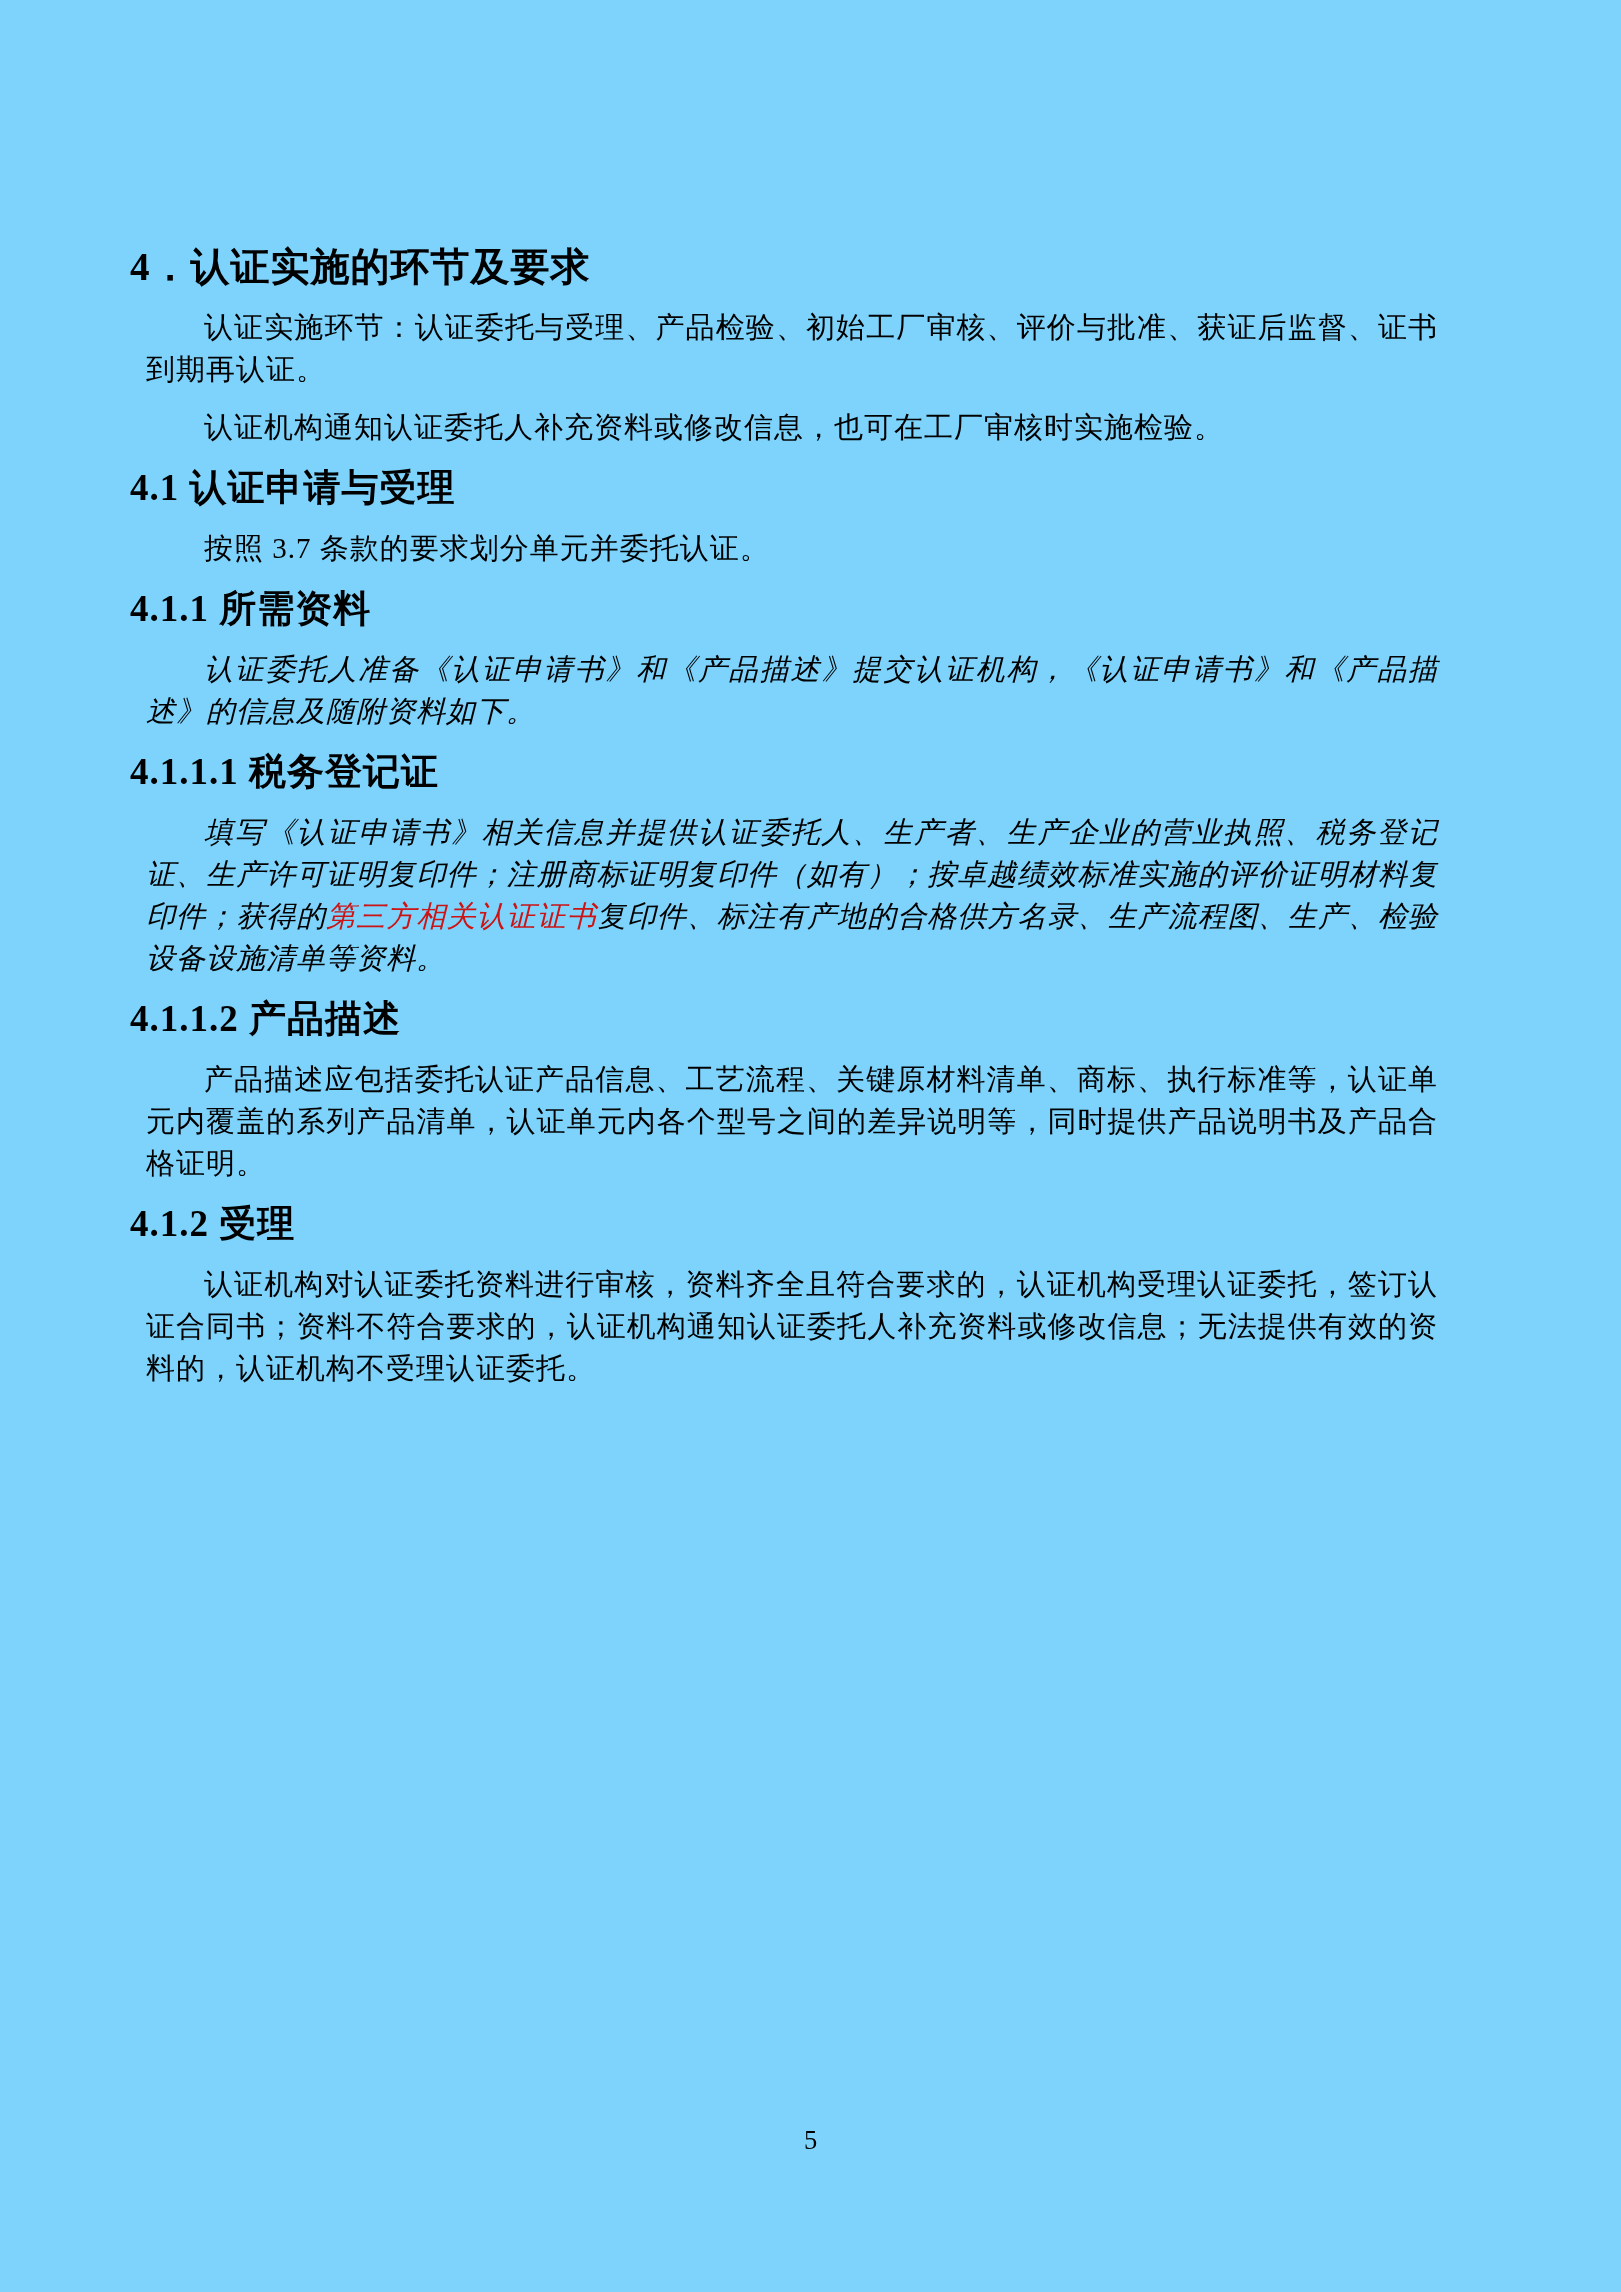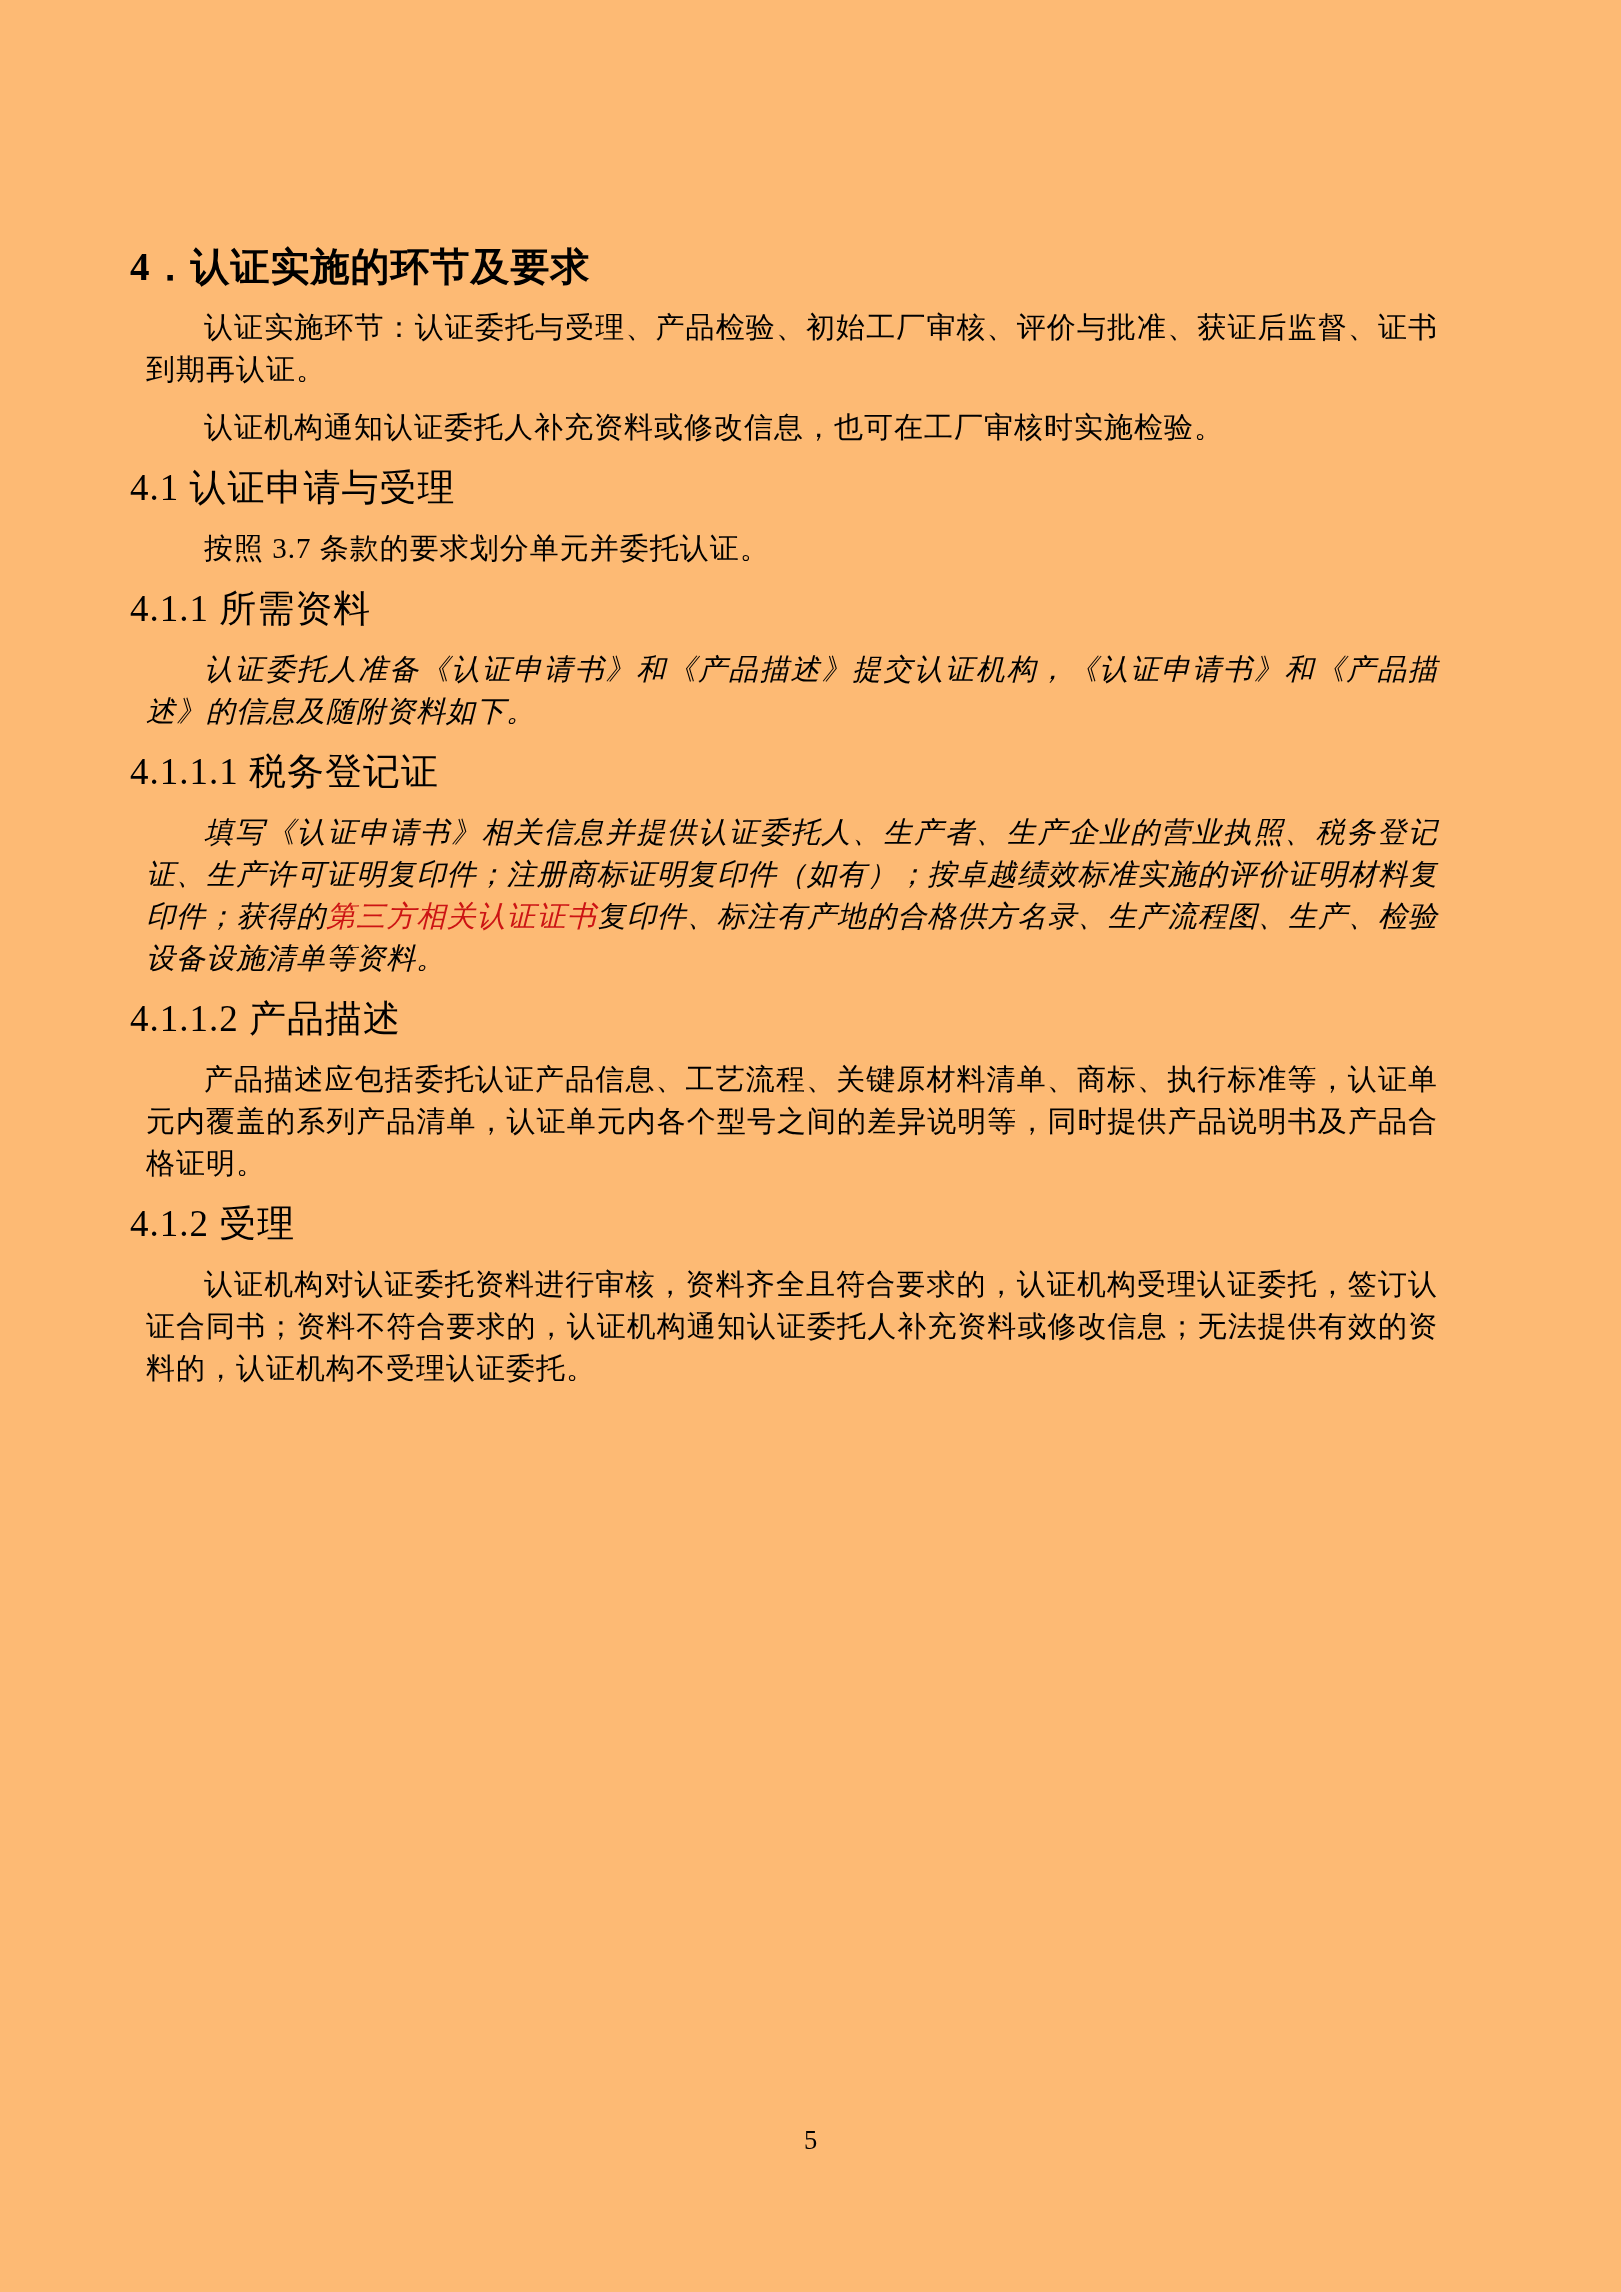--- a/index.html
+++ b/index.html
@@ -4,39 +4,39 @@
 <style>
   html, body {
     margin: 0;
     padding: 0;
     background: #ffffff;
   }
   .page {
     position: relative;
     width: 1621px;
     height: 2293px;
-    background: #fdba74;
+    background: #7dd3fc;
     box-sizing: border-box;
     padding: 243px 167px 0 130px;
     font-family: "Liberation Serif", "DejaVu Serif", serif;
     color: #000000;
     overflow: hidden;
   }
   h1.doc-h1 {
     margin: 0;
     font-size: 39px;
     line-height: 47px;
     font-weight: bold;
     letter-spacing: 1px;
   }
   h2.doc-h2 {
     margin: 0;
     font-size: 37px;
     line-height: 47px;
-    font-weight: normal;
+    font-weight: bold;
     letter-spacing: 1px;
   }
   p.body {
     margin: 16px;
     font-size: 29px;
     line-height: 42px;
     text-align: justify;
     text-indent: 2em;
     letter-spacing: 1px;
   }

